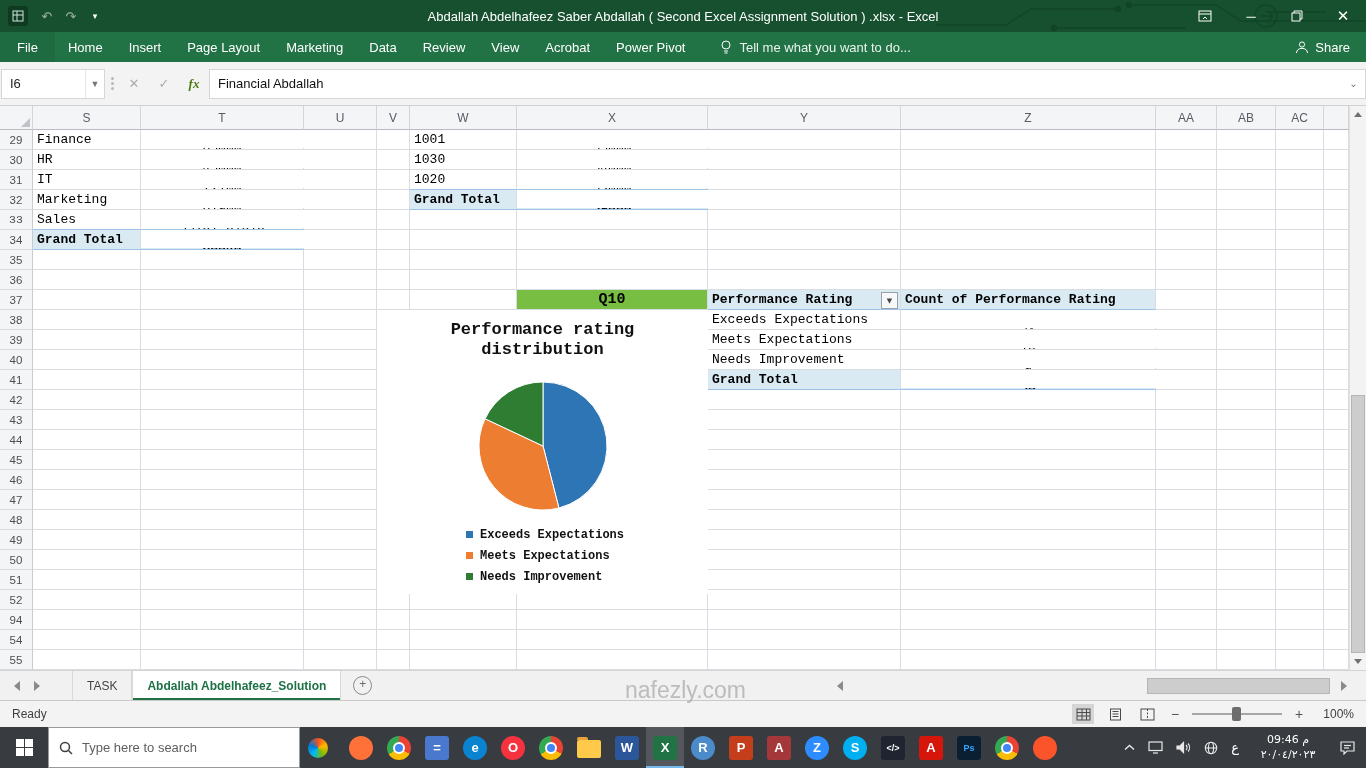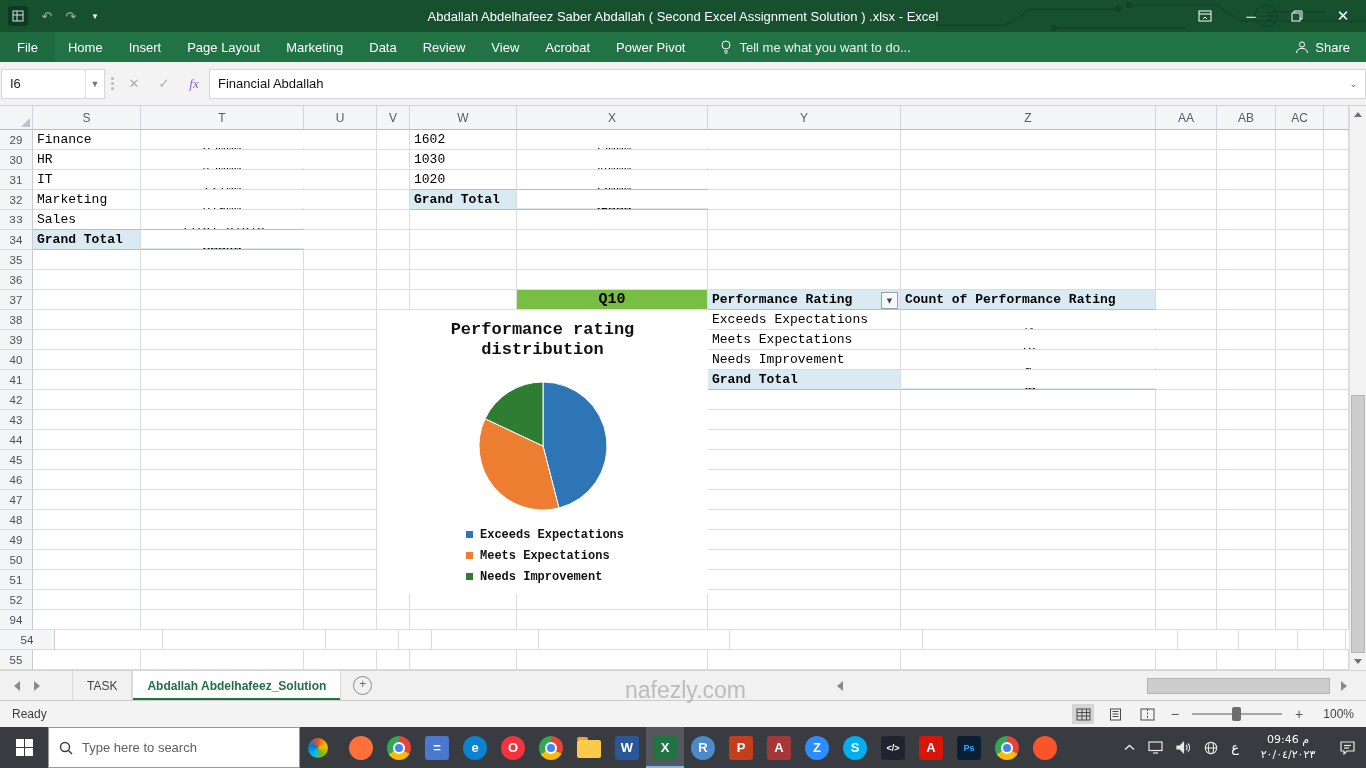--- a/index.html
+++ b/index.html
@@ -28,21 +28,21 @@
   .share{margin-left:auto;display:flex;align-items:center;gap:6px;padding:0 16px;color:#fff;}
 
   
   .fbar{height:44px;background:#F3F3F3;border-bottom:1px solid #D2D2D2;display:flex;align-items:center;box-sizing:border-box;padding:0;}
   .namebox{width:104px;height:30px;background:#fff;border:1px solid #D6D6D6;box-sizing:border-box;margin-left:1px;display:flex;align-items:center;}
   .namebox .nm{flex:1;padding-left:8px;font-size:13px;color:#222;}
   .namebox .dd{width:18px;text-align:center;color:#777;font-size:9px;border-left:1px solid #E4E4E4;align-self:stretch;display:flex;align-items:center;justify-content:center;}
   .fsplit{width:14px;display:flex;flex-direction:column;align-items:center;justify-content:center;gap:2px;}
   .fsplit i{width:3px;height:3px;background:#B9B9B9;border-radius:50%;}
   .fico{width:30px;height:30px;display:flex;align-items:center;justify-content:center;font-size:13px;color:#ABABAB;background:#F3F3F3;}
-  .fico.fx{color:#8b5cf6;font-style:italic;font-weight:normal;font-family:"Liberation Serif",serif;}
+  .fico.fx{color:#4d7c0f;font-style:italic;font-weight:bold;font-family:"Liberation Serif",serif;}
   .finput{flex:1;height:30px;background:#fff;border:1px solid #D6D6D6;border-right:none;box-sizing:border-box;display:flex;align-items:center;padding-left:8px;font-size:13px;color:#111;}
   .fexpand{width:24px;height:30px;background:#fff;border:1px solid #D6D6D6;border-left:none;box-sizing:border-box;display:flex;align-items:center;justify-content:center;color:#777;font-size:10px;}
 
   
   .sheet{height:564px;position:relative;background:#fff;}
   .gridwrap{width:1349px;}
   .colheaders{display:flex;height:24px;}
   .chcell,.corner{box-sizing:border-box;background:#F4F5F6;border-right:1px solid #D2D5D9;border-bottom:1px solid #B8BCC1;
     display:flex;align-items:center;justify-content:center;font-size:12px;color:#565C64;flex:0 0 auto;}
   .corner{position:relative;}
@@ -256,21 +256,21 @@
           <div class="rh" style="width: 33px;">29</div>
           <div class="gc" style="width: 108px;">
             <span>Finance</span>
           </div>
           <div class="gc al-r" style="width: 163px;">
             <span>65000</span>
           </div>
           <div class="gc" style="width: 73px;"></div>
           <div class="gc" style="width: 33px;"></div>
           <div class="gc" style="width: 107px;">
-            <span>1602</span>
+            <span>1001</span>
           </div>
           <div class="gc al-r" style="width: 191px;">
             <span>55000</span>
           </div>
           <div class="gc" style="width: 193px;"></div>
           <div class="gc" style="width: 255px;"></div>
           <div class="gc" style="width: 61px;"></div>
           <div class="gc" style="width: 59px;"></div>
           <div class="gc" style="width: 48px;"></div>
           <div class="gc" style="width: 25px;"></div>
@@ -684,21 +684,21 @@
           <div class="gc" style="width: 107px;"></div>
           <div class="gc" style="width: 191px;"></div>
           <div class="gc" style="width: 193px;"></div>
           <div class="gc" style="width: 255px;"></div>
           <div class="gc" style="width: 61px;"></div>
           <div class="gc" style="width: 59px;"></div>
           <div class="gc" style="width: 48px;"></div>
           <div class="gc" style="width: 25px;"></div>
         </div>
         <div class="grow">
-          <div class="rh" style="width: 55px; text-align: center;">54</div>
+          <div class="rh" style="width: 33px; text-align: center;">54</div>
           <div class="gc" style="width: 108px;"></div>
           <div class="gc" style="width: 163px;"></div>
           <div class="gc" style="width: 73px;"></div>
           <div class="gc" style="width: 33px;"></div>
           <div class="gc" style="width: 107px;"></div>
           <div class="gc" style="width: 191px;"></div>
           <div class="gc" style="width: 193px;"></div>
           <div class="gc" style="width: 255px;"></div>
           <div class="gc" style="width: 61px;"></div>
           <div class="gc" style="width: 59px;"></div>

